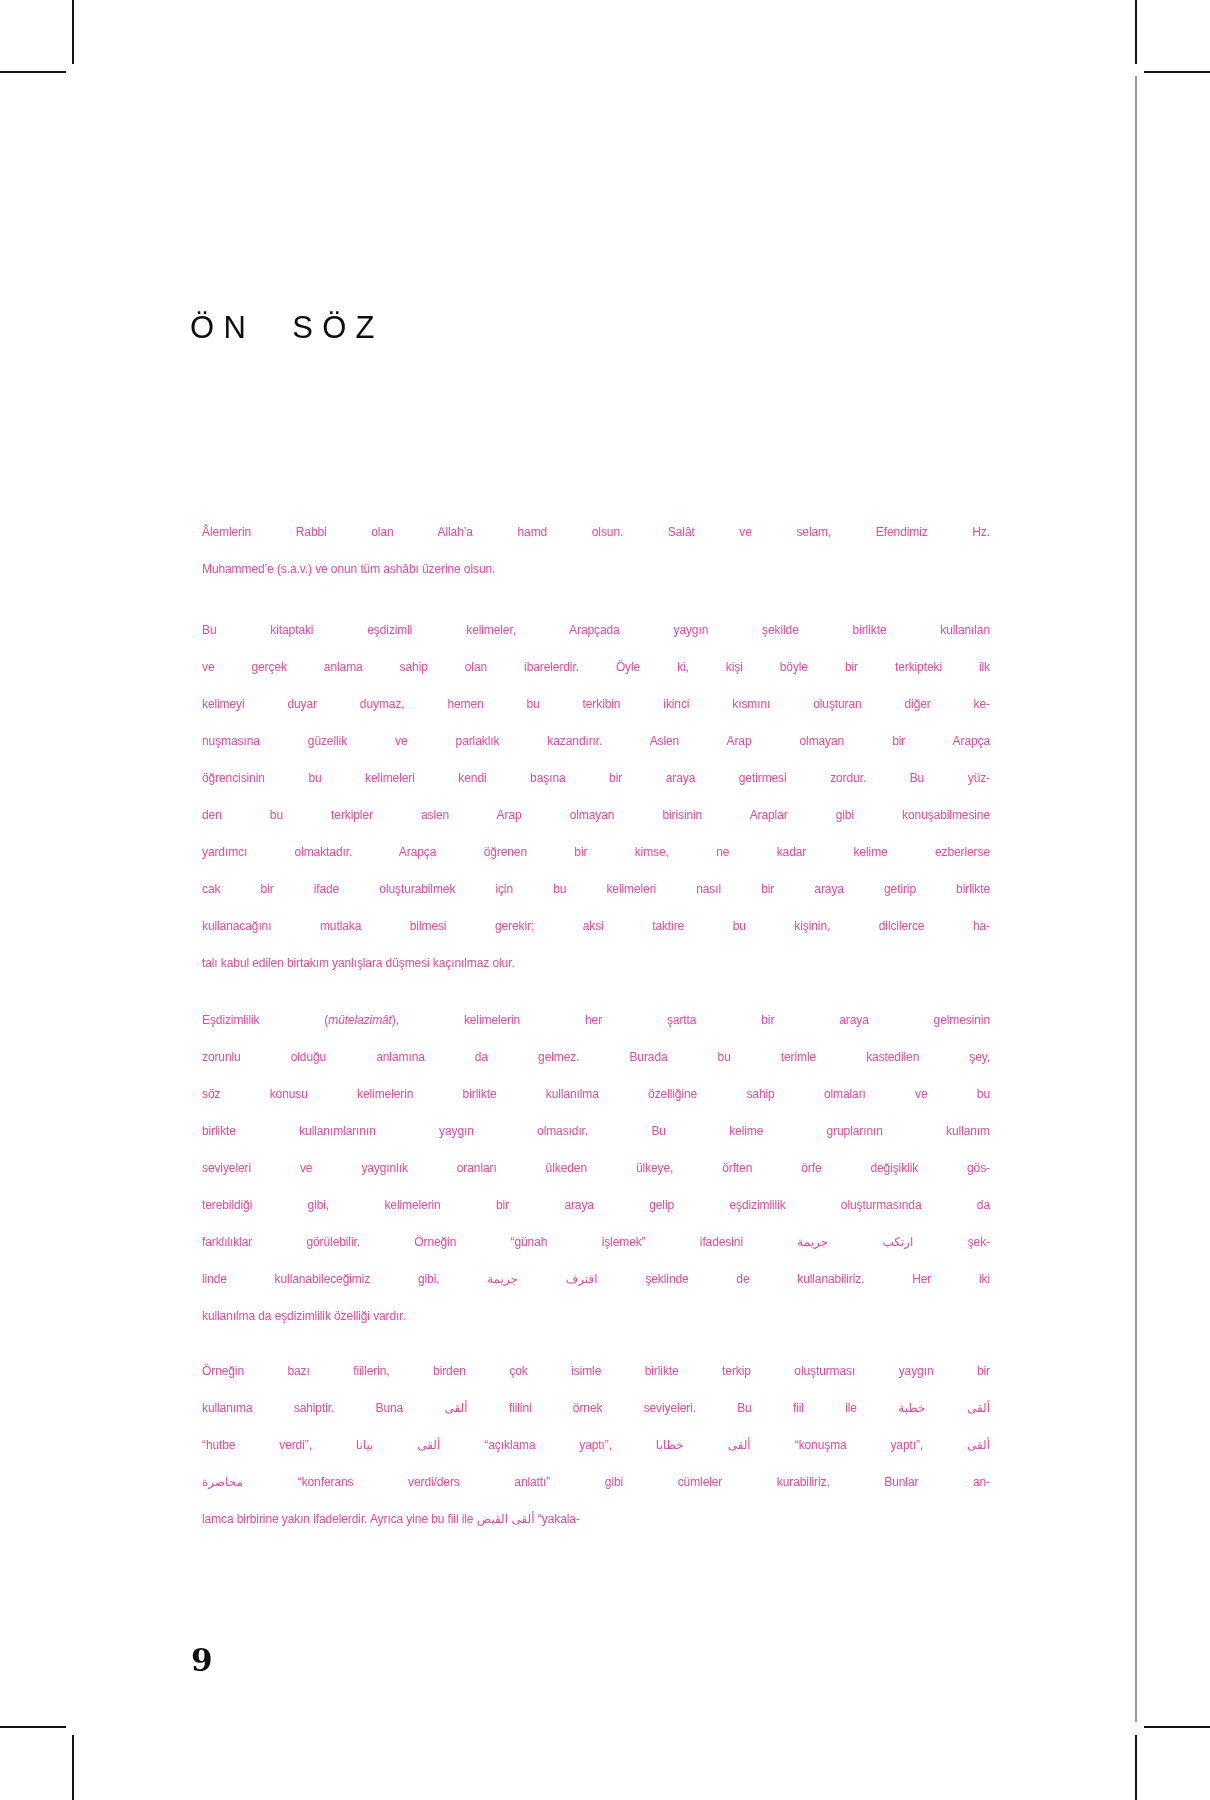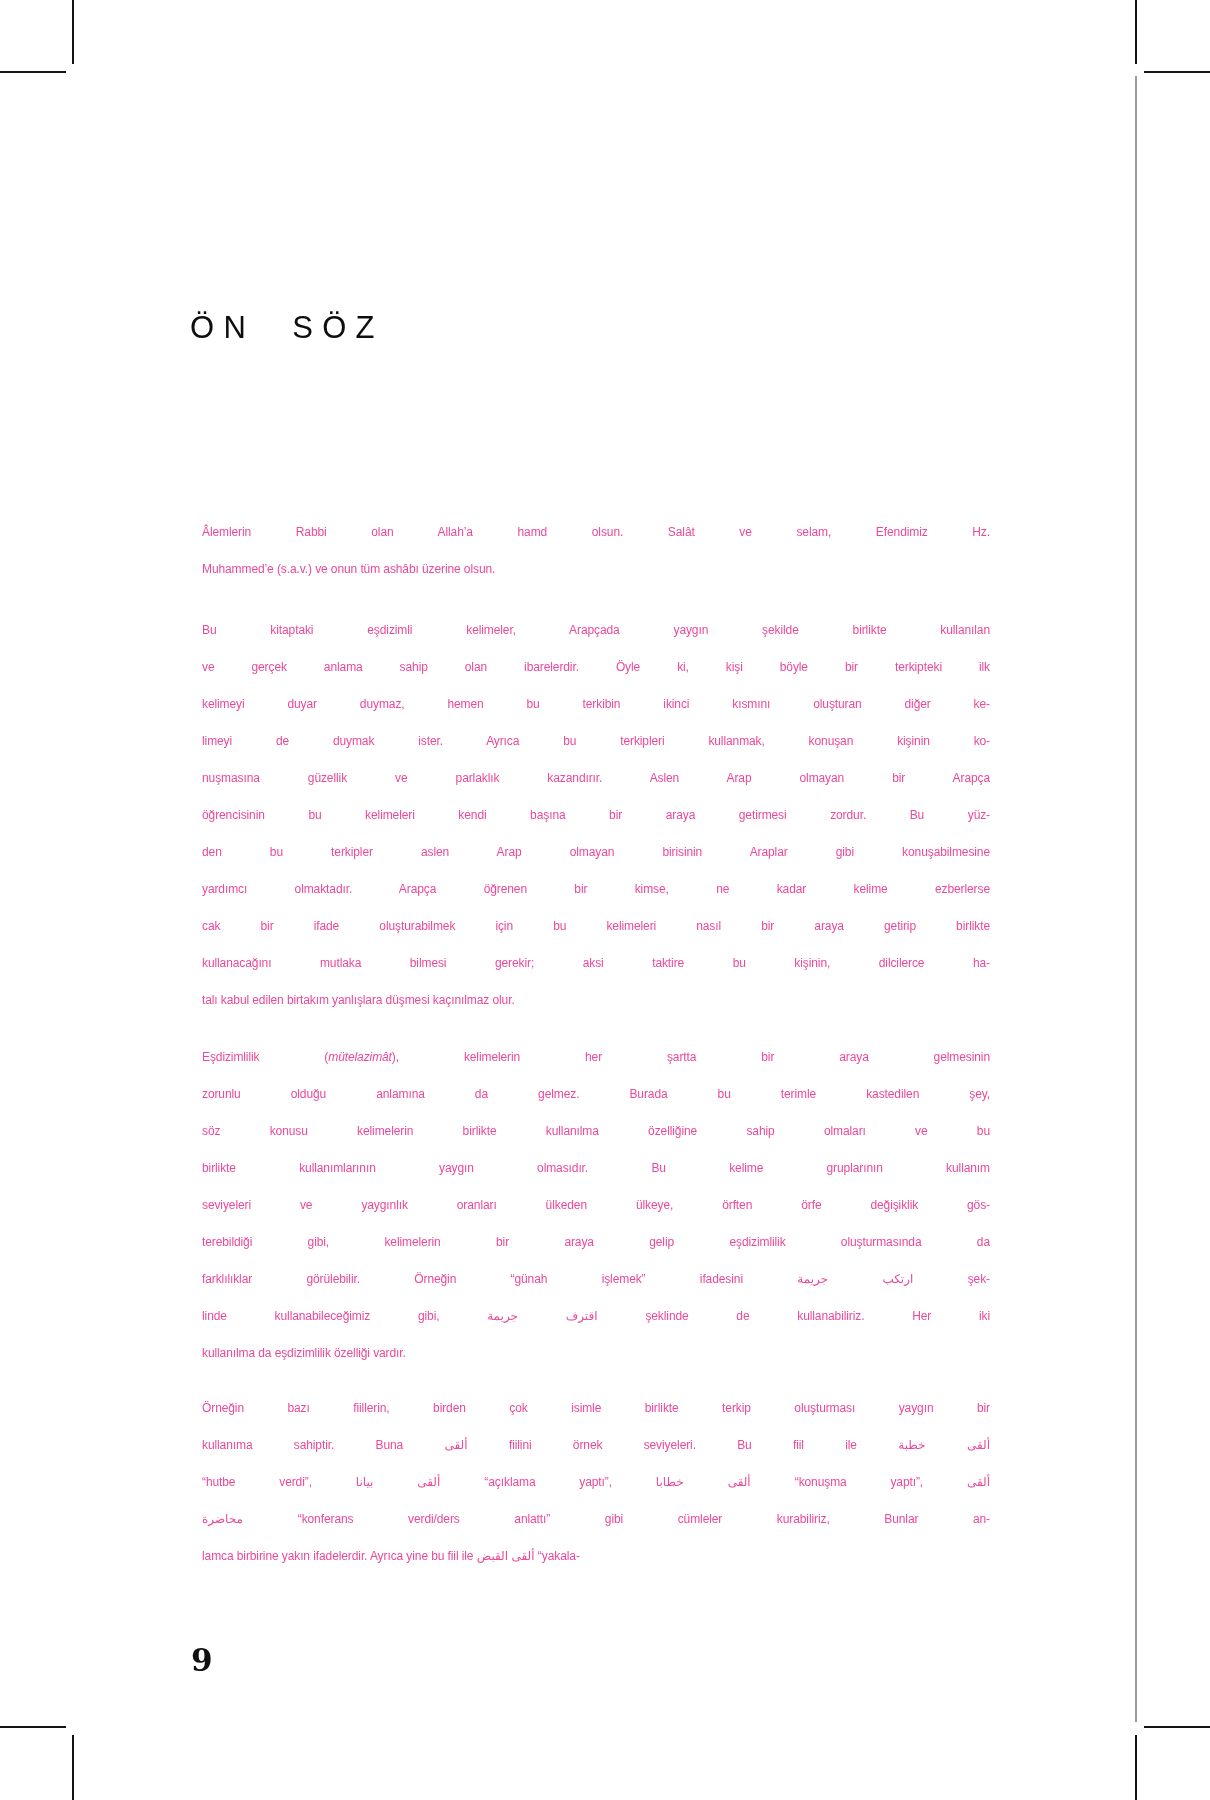--- a/index.html
+++ b/index.html
@@ -85,21 +85,20 @@
 
   <div class="text-block">
       <div class="paragraph">
         <div class="line"><span>Âlemlerin Rabbi olan Allah’a hamd olsun. Salât ve selam, Efendimiz Hz.</span></div>
         <div class="line last"><span>Muhammed’e (s.a.v.) ve onun tüm ashâbı üzerine olsun.</span></div>
       </div>
       <div class="paragraph">
         <div class="line"><span>Bu kitaptaki eşdizimli kelimeler, Arapçada yaygın şekilde birlikte kullanılan</span></div>
         <div class="line"><span>ve gerçek anlama sahip olan ibarelerdir. Öyle ki, kişi böyle bir terkipteki ilk</span></div>
         <div class="line"><span>kelimeyi duyar duymaz, hemen bu terkibin ikinci kısmını oluşturan diğer ke-</span></div>
-        <div class="line"><span>limeyi de duymak ister. Ayrıca bu terkipleri kullanmak, konuşan kişinin ko-</span></div>
         <div class="line"><span>nuşmasına güzellik ve parlaklık kazandırır. Aslen Arap olmayan bir Arapça</span></div>
         <div class="line"><span>öğrencisinin bu kelimeleri kendi başına bir araya getirmesi zordur. Bu yüz-</span></div>
         <div class="line"><span>den bu terkipler aslen Arap olmayan birisinin Araplar gibi konuşabilmesine</span></div>
         <div class="line"><span>yardımcı olmaktadır. Arapça öğrenen bir kimse, ne kadar kelime ezberlerse</span></div>
         <div class="line"><span>cak bir ifade oluşturabilmek için bu kelimeleri nasıl bir araya getirip birlikte</span></div>
         <div class="line"><span>kullanacağını mutlaka bilmesi gerekir; aksi taktire bu kişinin, dilcilerce ha-</span></div>
         <div class="line last"><span>talı kabul edilen birtakım yanlışlara düşmesi kaçınılmaz olur.</span></div>
       </div>
       <div class="paragraph">
         <div class="line"><span>Eşdizimlilik (</span><span class="italic">mütelazimât</span><span>), kelimelerin her şartta bir araya gelmesinin</span></div>

